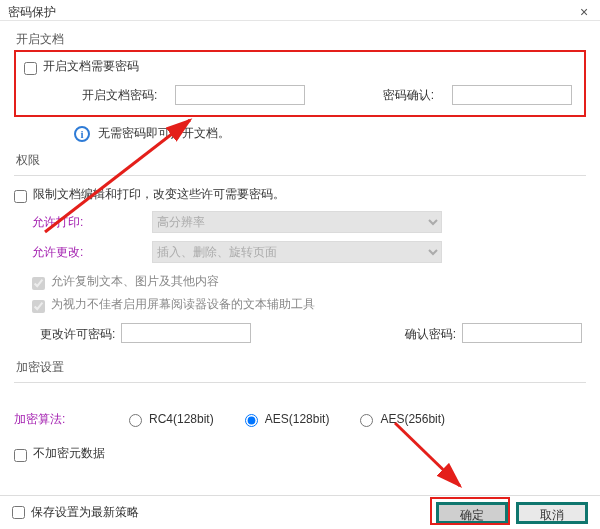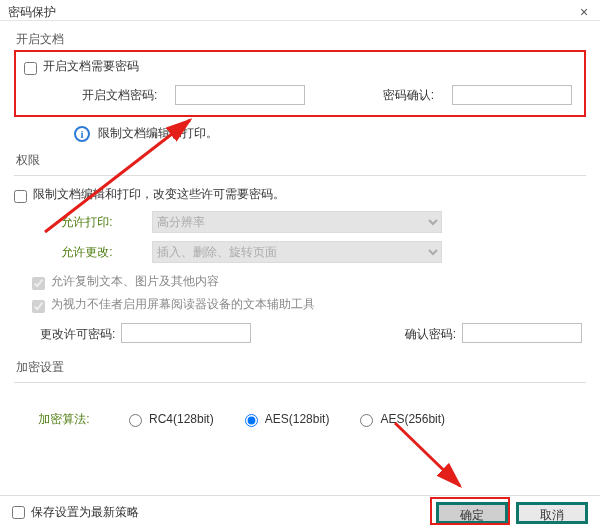--- a/index.html
+++ b/index.html
@@ -42,21 +42,21 @@
     width:16px; height:16px; border-radius:50%;
     border:2px solid #2e7bd6; color:#2e7bd6;
     font-weight:bold; font-size:11px; line-height:12px;
     text-align:center; margin-right:8px;
     font-family: Georgia, serif;
   }
   .sect-title { color:#555; margin:10px 0 6px 2px; }
   fieldset.plain { border:0; border-top:1px solid #ddd; margin:0; padding:10px 0 0 0; }
   .sub { margin-left:18px; }
   .form-row { display:flex; align-items:center; margin:8px 0; }
-  .form-row .flabel { width:120px; text-align:center; padding-right:10px; color:#4d7c0f; }
+  .form-row .flabel { width:120px; text-align:left; padding-right:10px; color:#a21caf; }
   select.dd {
     height:22px; border:1px solid #ccc;
     background:#d9d9d9; color:#888;
     width:290px; font-size:12px; padding:0 0;
   }
   .dis-chk { accent-color:#888; }
   .dis-txt { color:#888; }
   .pw2-row { display:flex; align-items:center; margin:10px 0 6px 0; }
   .radio-row { display:flex; align-items:center; gap:26px; margin:10px 0; }
   .radio-row label { display:flex; align-items:center; gap:4px; }
@@ -104,21 +104,21 @@
       <div class="spacer"></div>
       <div class="col" style="margin-right:4px;">
         <span class="pw-lbl">密码确认:</span>
         <input type="password" class="tb" style="width: 120px;">
       </div>
     </div>
   </div>
 
   <div class="info-row">
     <span class="info-icon">i</span>
-    <span>限制文档编辑和打印。</span>
+    <span>无需密码即可打开文档。</span>
   </div>
 
   <div class="sect-title">权限</div>
   <fieldset class="plain">
     <div class="row">
       <input type="checkbox" class="chk" style="">
       <span class="lbl">限制文档编辑和打印，改变这些许可需要密码。</span>
     </div>
 
     <div class="sub">
@@ -170,20 +170,24 @@
         <label>
           <input type="radio" name="enc" checked="" style="">
           <span>AES(128bit)</span>
         </label>
         <label>
           <input type="radio" name="enc" style="">
           <span>AES(256bit)</span>
         </label>
       </div>
     </div>
+    <div class="row" style="margin-top:2px;">
+      <input type="checkbox" class="chk" style="">
+      <span class="lbl">不加密元数据</span>
+    </div>
   </fieldset>
 
 </div>
 
 <div class="footer">
   <input type="checkbox" class="chk" style="">
   <span>保存设置为最新策略</span>
   <div class="spacer"></div>
   <div class="btn ok">确定</div>
   <div class="btn">取消</div>

